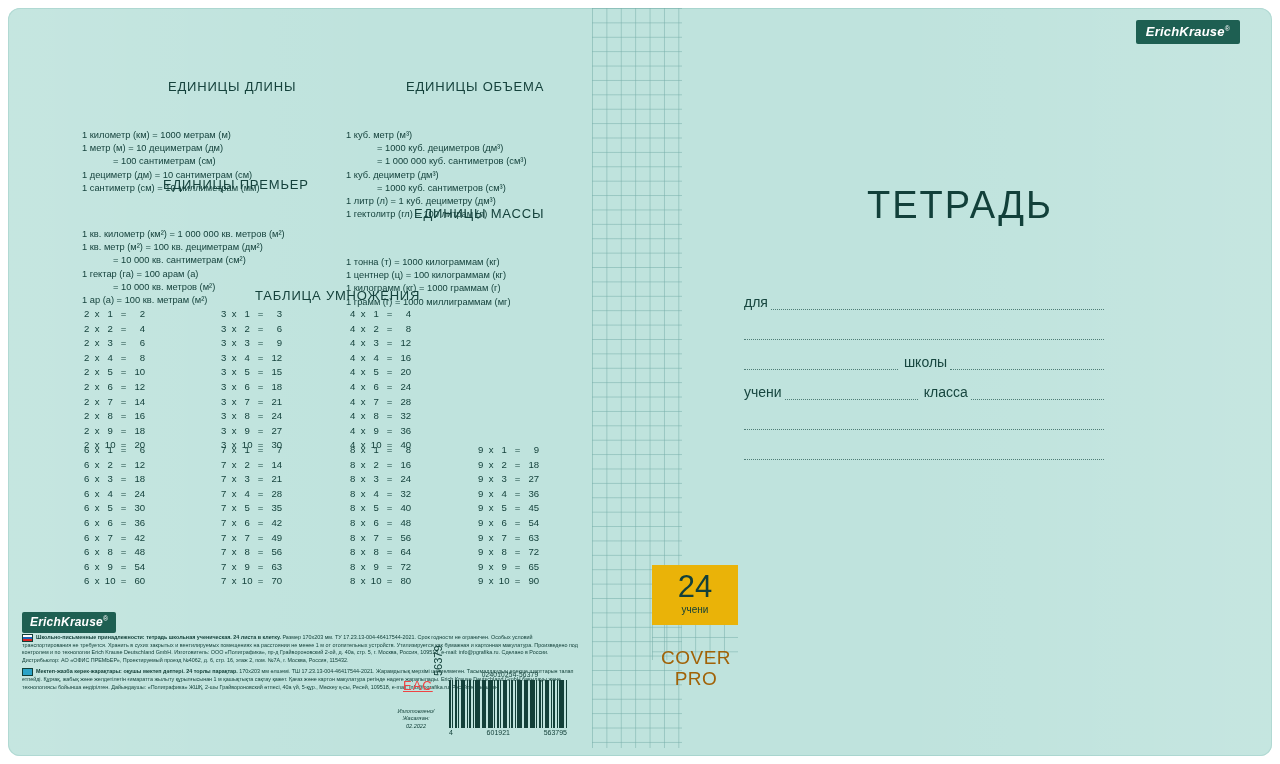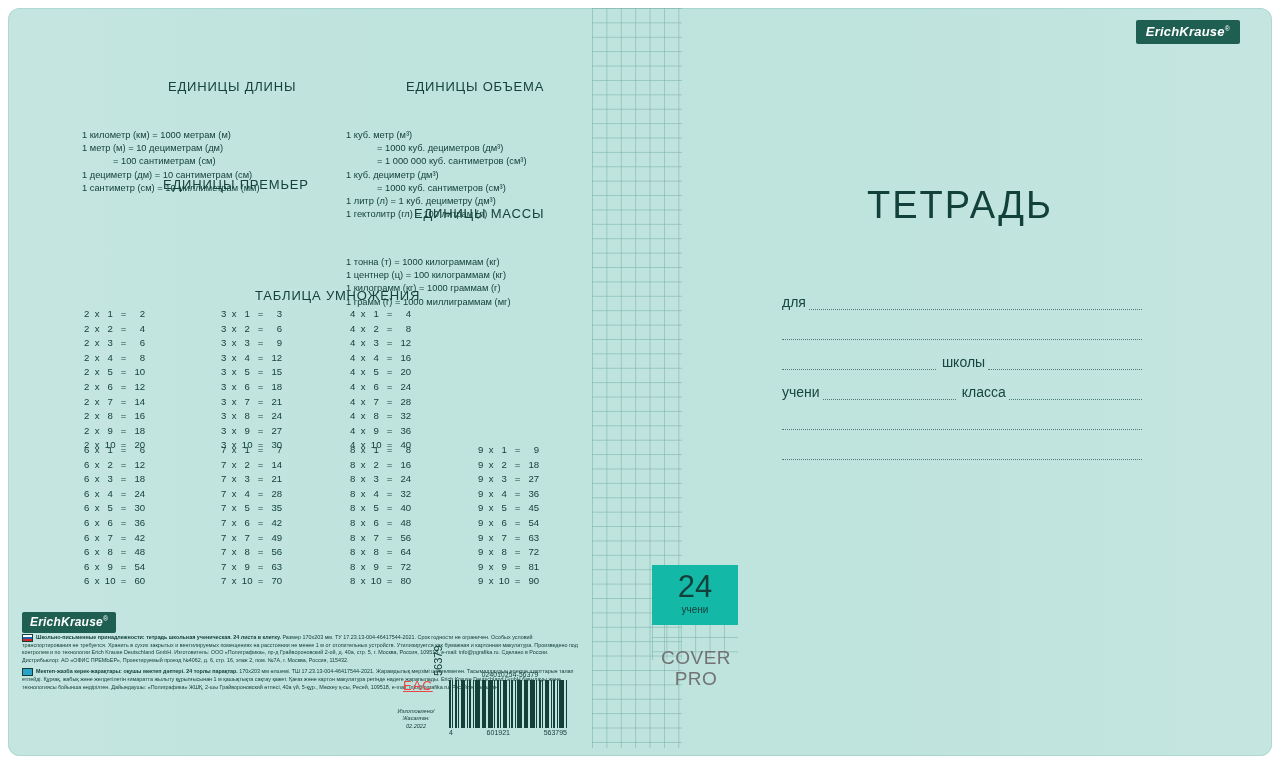--- a/index.html
+++ b/index.html
@@ -23,37 +23,37 @@
   .logo{background:#1e5f52;color:#ffffff;display:inline-block;padding:4px 10px 5px 10px;border-radius:2px;
         font-size:13px;font-weight:bold;font-style:italic;letter-spacing:.2px;}
   .logo sup{font-size:7px;vertical-align:super;font-style:normal;font-weight:normal;}
   .logo-top{position:absolute;right:40px;top:20px;}
   .logo-bottom{position:absolute;left:22px;top:612px;}
   .logo-bottom .logo{font-size:12px;padding:3px 8px 4px 8px;}
 
   
   .title-big{position:absolute;left:760px;top:184px;width:400px;text-align:center;
     font-size:38px;letter-spacing:2px;color:#12403a;font-weight:normal;font-family:"Liberation Sans",sans-serif;}
-  .form{position:absolute;left:782px;top:280px;width:360px;color:#17463f;font-size:14px;}
+  .form{position:absolute;left:744px;top:280px;width:360px;color:#17463f;font-size:14px;}
   .line-row{display:flex;align-items:flex-end;height:30px;}
   .lbl{white-space:nowrap;padding-right:3px;font-size:14px;color:#17463f;}
   .dots{flex:1;border-bottom:1px dotted #4e7d76;height:14px;}
 
   
   .txt{position:absolute;color:#15423c;font-size:9.3px;line-height:13.2px;white-space:pre;margin-top:32px;}
   .hdr{position:absolute;color:#15423c;font-size:13px;letter-spacing:.8px;}
 
   
   .mt{position:absolute;color:#15423c;font-size:9.6px;line-height:14.6px;white-space:pre;font-family:"Liberation Sans",sans-serif;}
 
   
-  .badge24{position:absolute;left:652px;top:565px;width:86px;height:60px;background:#14b8a6;text-align:center;}
+  .badge24{position:absolute;left:652px;top:565px;width:86px;height:60px;background:#eab308;text-align:center;}
   .badge24 .n{font-size:31px;color:#12403a;line-height:34px;padding-top:5px;}
   .badge24 .t{font-size:10px;color:#12403a;}
-  .coverpro{position:absolute;left:648px;top:647px;width:96px;text-align:center;color:#737373;font-size:19px;line-height:21px;letter-spacing:.5px;}
+  .coverpro{position:absolute;left:648px;top:647px;width:96px;text-align:center;color:#a16207;font-size:19px;line-height:21px;letter-spacing:.5px;}
 
   
   .legal{position:absolute;left:22px;top:634px;width:560px;color:#134039;font-size:5.4px;line-height:7.4px;}
   .legal p{margin:0 0 3px 0;}
   .legal b{font-weight:bold;}
   .flagmark{display:inline-block;width:9px;height:6px;margin-right:3px;vertical-align:middle;
             background:linear-gradient(to bottom,#fff 0 33%,#1b63b5 33% 66%,#d22 66% 100%);border:.3px solid #134039;}
   .flagmark.kz{background:#2aa3c7;}
 
   
@@ -113,20 +113,26 @@
   </div>
 
   <div class="hdr" style="left:168px;top:79px">ЕДИНИЦЫ ДЛИНЫ</div>
   <div class="txt" style="left:82px;top:97px" id="length-lines">1 километр (км) = 1000 метрам (м)
 1 метр (м) = 10 дециметрам (дм)
             = 100 сантиметрам (см)
 1 дециметр (дм) = 10 сантиметрам (см)
 1 сантиметр (см) = 10 миллиметрам (мм)</div>
 
   <div class="hdr" style="left:163px;top:177px">ЕДИНИЦЫ ПРЕМЬЕР</div>
+  <div class="txt" style="left:82px;top:196px" id="area-lines">1 кв. километр (км²) = 1 000 000 кв. метров (м²)
+1 кв. метр (м²) = 100 кв. дециметрам (дм²)
+            = 10 000 кв. сантиметрам (см²)
+1 гектар (га) = 100 арам (а)
+            = 10 000 кв. метров (м²)
+1 ар (а) = 100 кв. метрам (м²)</div>
 
   <div class="hdr" style="left:406px;top:79px">ЕДИНИЦЫ ОБЪЕМА</div>
   <div class="txt" style="left:346px;top:97px" id="volume-lines">1 куб. метр (м³)
             = 1000 куб. дециметров (дм³)
             = 1 000 000 куб. сантиметров (см³)
 1 куб. дециметр (дм³)
             = 1000 куб. сантиметров (см³)
 1 литр (л) = 1 куб. дециметру (дм³)
 1 гектолитр (гл) = 100 литрам (л)</div>
 
@@ -199,21 +205,21 @@
 8  x   9   =   72
 8  x  10  =   80</div>
   <div class="mt" style="left:478px;top:443px" id="mc7">9  x   1   =     9
 9  x   2   =   18
 9  x   3   =   27
 9  x   4   =   36
 9  x   5   =   45
 9  x   6   =   54
 9  x   7   =   63
 9  x   8   =   72
-9  x   9   =   81
+9  x   9   =   65
 9  x  10  =   90</div>
 
   <div class="badge24">
     <div class="n">24</div>
     <div class="t">учени</div>
   </div>
   <div class="coverpro">
     <div>COVER</div>
     <div>PRO</div>
   </div>

